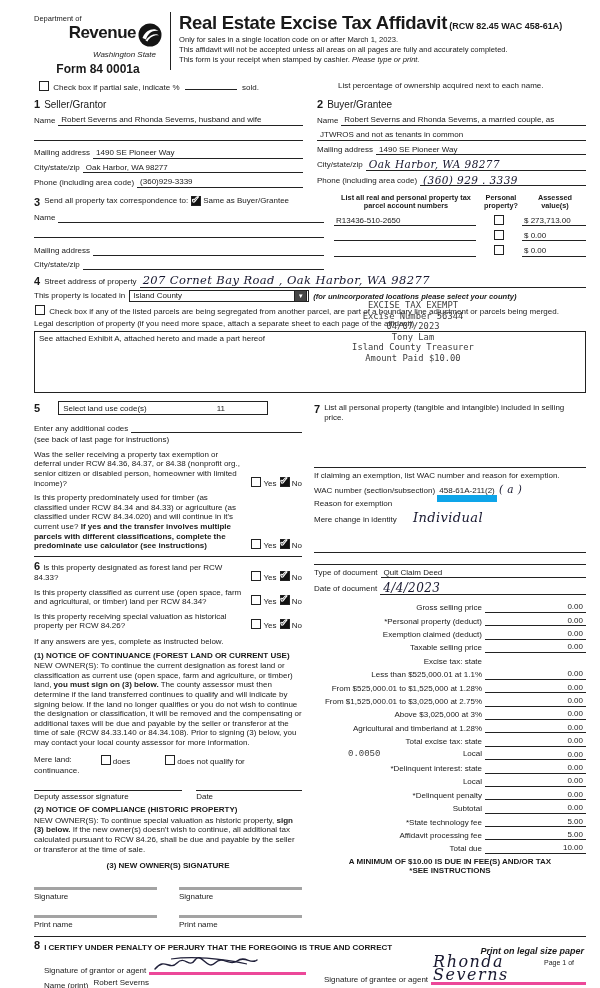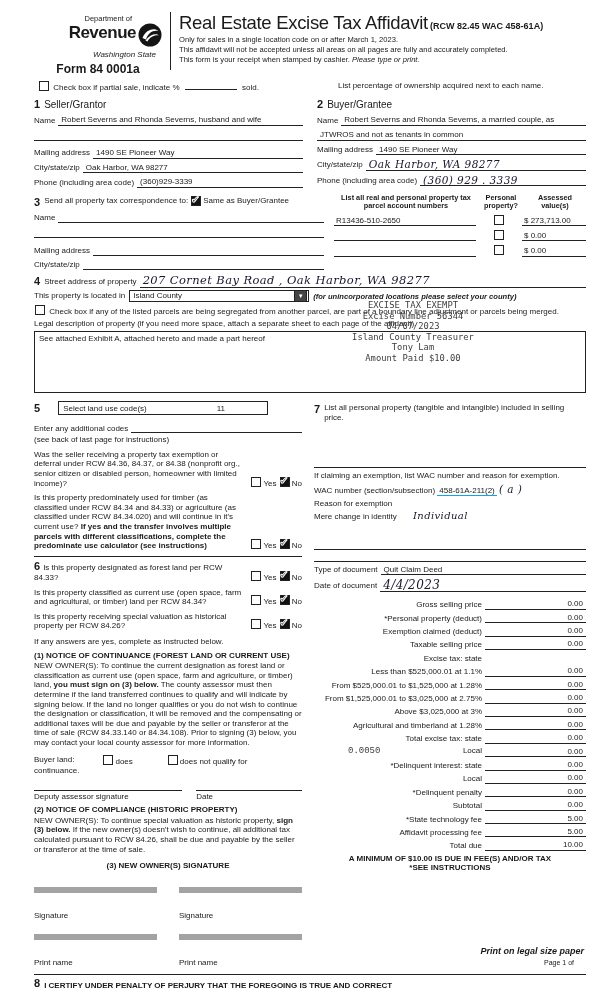--- a/index.html
+++ b/index.html
@@ -3,28 +3,28 @@
 <meta charset="utf-8">
 <style>
   html,body{margin:0;padding:0;background:#fff;}
   .page{width:600px;height:988px;background:#fff;position:relative;overflow:hidden;
         font-family:"Liberation Sans",sans-serif;font-size:8px;color:#1a1a1a;
         box-sizing:border-box;padding:10px 14px 0 34px;line-height:1.2;}
   .b{font-weight:bold}.i{font-style:italic}
   
   .hdr{display:flex;align-items:flex-start;margin-bottom:4px}
   .logo{width:128px;flex:none;padding-top:4px}
-  .logo .dp{font-size:7.5px;text-align:right;padding-right:30px}
+  .logo .dp{font-size:7.5px;text-align:left;padding-right:30px}
   .logo .rv-row{display:flex;align-items:flex-start;justify-content:flex-end}
   .logo .rv{font-weight:bold;font-size:17px;letter-spacing:-0.5px}
   .logo .ws{font-size:8px;font-style:italic;text-align:right;padding-right:6px}
   .logo .fn{font-weight:bold;font-size:12px;margin-top:3px;text-align:center}
   .hdr-div{border-left:1.5px solid #222;height:58px;margin:2px 8px 0 8px}
   .title-blk{flex:1;padding-top:2px}
-  .title{font-weight:normal;font-size:18.5px;letter-spacing:-0.3px}
+  .title{font-weight:bold;font-size:18.5px;letter-spacing:-0.3px}
   .title-code{font-weight:bold;font-size:9px}
   .note{font-size:7.6px;margin-top:1px}
   
   .cb{display:inline-block;width:8px;height:8px;border:1px solid #222;margin:0 2px -1px 1px;position:relative;flex:none}
   .cb.checked{background:#111}
   .cb.checked::after{content:"✔";position:absolute;top:-3px;left:-1px;font-size:10px;font-weight:700;color:#111;
                      text-shadow:0 0 0 #fff;-webkit-text-stroke:0.5px #fff;}
   .fld{display:flex;align-items:center;margin-top:4px}
   .fld .lab{white-space:nowrap;padding-right:3px}
   .fld .val{flex:1;border-bottom:1px solid #222;padding:0 2px 0 3px;min-height:9px}
@@ -64,21 +64,21 @@
        padding:0 4px;box-sizing:border-box}
   .lub .luv{margin-left:70px}
   .qrow{display:flex;justify-content:space-between;align-items:flex-end;margin-top:5px}
   .qtext{width:208px}
   .yn{white-space:nowrap;flex:none}
   .divline{border-top:1px solid #222;margin-top:5px}
   .para{margin-top:3px;text-align:left}
   .ntitle{font-weight:bold;margin-top:4px}
   .tl-row{display:flex;margin-top:6px;align-items:center}
   .sigpair{display:flex;gap:22px;margin-top:10px}
-  .sigpair .sp{flex:1;border-top:6px solid #a3a3a3;padding-top:18px}
+  .sigpair .sp{flex:1;border-top:3px solid #a3a3a3;padding-top:2px}
   
   .trow{display:flex;align-items:flex-end;height:13.4px}
   .tlabel{width:168px;text-align:right;white-space:nowrap;flex:none;display:flex;justify-content:flex-end}
   .tlabel .tpre{margin-right:auto;padding-left:34px;font-family:Liberation Mono, monospace;font-size:9px;color:#3d3d3d}
   .tfill{flex:1;border-bottom:1px solid #222;display:flex;justify-content:flex-end;margin-left:3px;padding-right:3px}
   .blankline{border-bottom:1px solid #222;height:11px}
   
   .s8{margin-top:6px;border-top:1px solid #222;padding-top:2px}
   .s8cols{display:flex;gap:18px;margin-top:1px;padding-left:10px}
   .s8cols .c{flex:1}
@@ -251,22 +251,22 @@
     <div style="margin-top:2px">Legal description of property (if you need more space, attach a separate sheet to each page of the affidavit).</div>
     <div class="legalbox">
       <span>See attached Exhibit A, attached hereto and made a part hereof</span>
     </div>
   </div>
 
   <div class="stamp">
     <div>EXCISE TAX EXEMPT</div>
     <div>Excise Number 56344</div>
     <div>04/07/2023</div>
+    <div>Tony Lam</div>
     <div>Island County Treasurer</div>
-    <div>Tony Lam</div>
     <div>Amount Paid $10.00</div>
   </div>
 
   <div class="maincols">
     <div class="mcl">
       <div style="display:flex;align-items:center;margin-top:2px">
         <span class="secnum" style="margin-right:18px">5</span>
         <span class="lub">
           <span>Select land use code(s)</span>
           <span class="luv">11</span>
@@ -312,21 +312,21 @@
           <span class="cb"></span><span>Yes</span>
           <span class="cb checked"></span><span>No</span>
         </span>
       </div>
       <div class="para" style="margin-top:6px">If any answers are yes, complete as instructed below.</div>
       <div class="ntitle">(1) NOTICE OF CONTINUANCE (FOREST LAND OR CURRENT USE)</div>
       <div class="para" style="margin-top:1px">
         <span>NEW OWNER(S): To continue the current designation as forest land or classification as current use (open space, farm and agriculture, or timber) land, </span><span class="b">you must sign on (3) below.</span><span> The county assessor must then determine if the land transferred continues to qualify and will indicate by signing below. If the land no longer qualifies or you do not wish to continue the designation or classification, it will be removed and the compensating or additional taxes will be due and payable by the seller or transferor at the time of sale (RCW 84.33.140 or 84.34.108). Prior to signing (3) below, you may contact your local county assessor for more information.</span>
       </div>
       <div style="display:flex;margin-top:7px">
-        <span>Buyer land:</span>
+        <span>Mere land:</span>
         <span style="margin-left:28px"><span class="cb"></span><span>does</span></span>
         <span style="margin-left:34px"><span class="cb"></span><span>does not qualify for</span></span>
       </div>
       <div>continuance.</div>
       <div class="tl-row" style="margin-top:14px">
         <span style="flex:1.4;border-top:1px solid #222;padding-top:1px">Deputy assessor signature</span>
         <span style="width:14px"></span>
         <span style="flex:1;border-top:1px solid #222;padding-top:1px">Date</span>
       </div>
       <div class="ntitle">(2) NOTICE OF COMPLIANCE (HISTORIC PROPERTY)</div>
@@ -347,27 +347,27 @@
     <div class="mcr">
       <div style="display:flex;margin-top:4px">
         <span class="secnum">7</span>
         <span>List all personal property (tangible and intangible) included in selling price.</span>
       </div>
       <div style="height:40px"></div>
       <div class="divline"></div>
       <div style="margin-top:3px">If claiming an exemption, list WAC number and reason for exemption.</div>
       <div style="margin-top:3px">
         <span>WAC number (section/subsection)</span>
-        <span style="border-bottom:1px solid #0ea5e9;padding:0 2px">458-61A-211(2)</span>
+        <span style="border-bottom:7px solid #0ea5e9;padding:0 2px">458-61A-211(2)</span>
         <span class="hand">( a )</span>
       </div>
       <div style="margin-top:3px">Reason for exemption</div>
       <div style="margin-top:3px">
         <span>Mere change in identity</span>
-        <span class="hand" style="font-size:10px;margin-left:14px">Individual</span>
+        <span class="hand" style="font-size:13px;margin-left:14px">Individual</span>
       </div>
       <div class="blankline" style="margin-top:16px"></div>
       <div class="blankline"></div>
       <div class="fld" style="margin-top:3px">
           <span class="lab">Type of document</span>
           <span class="val">Quit Claim Deed</span>
         </div>
       <div class="fld">
           <span class="lab">Date of document</span>
           <span class="val hand" style="font-size:12px">4/4/2023</span>

